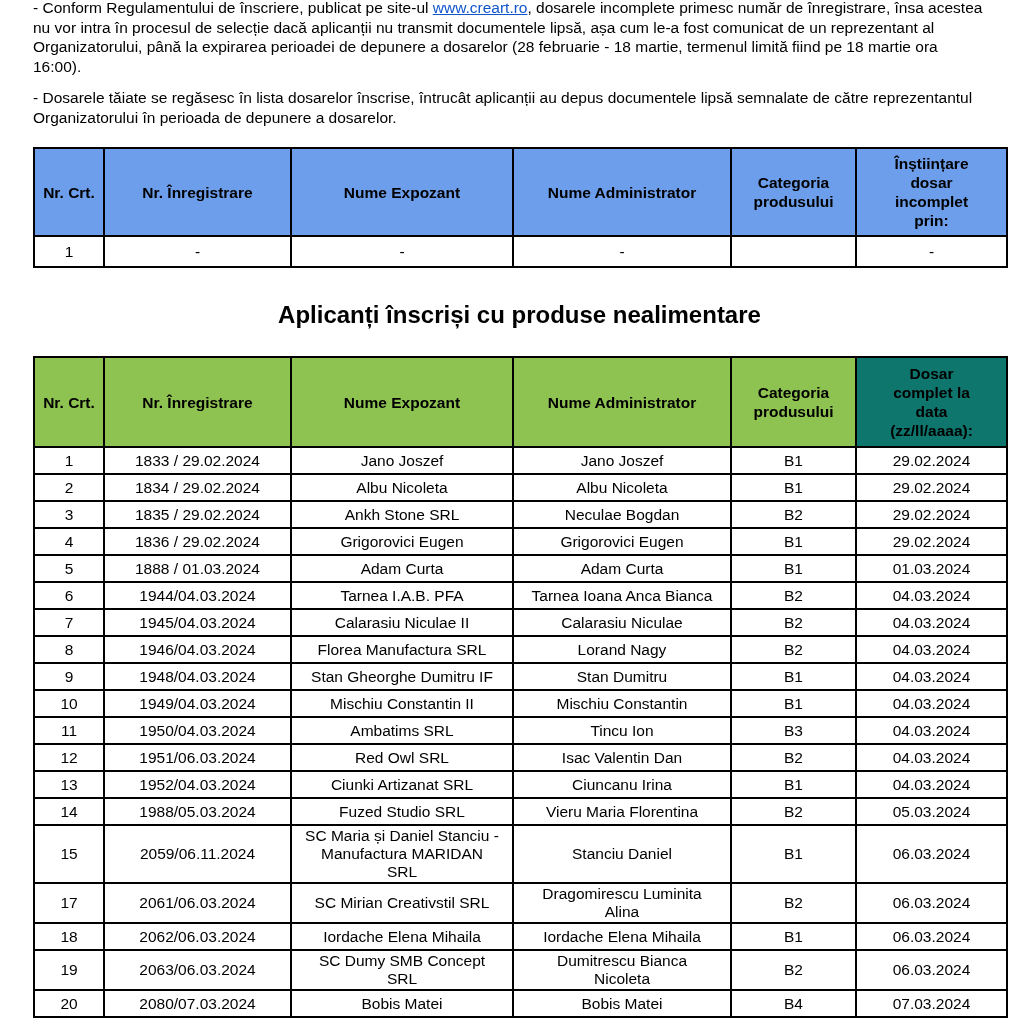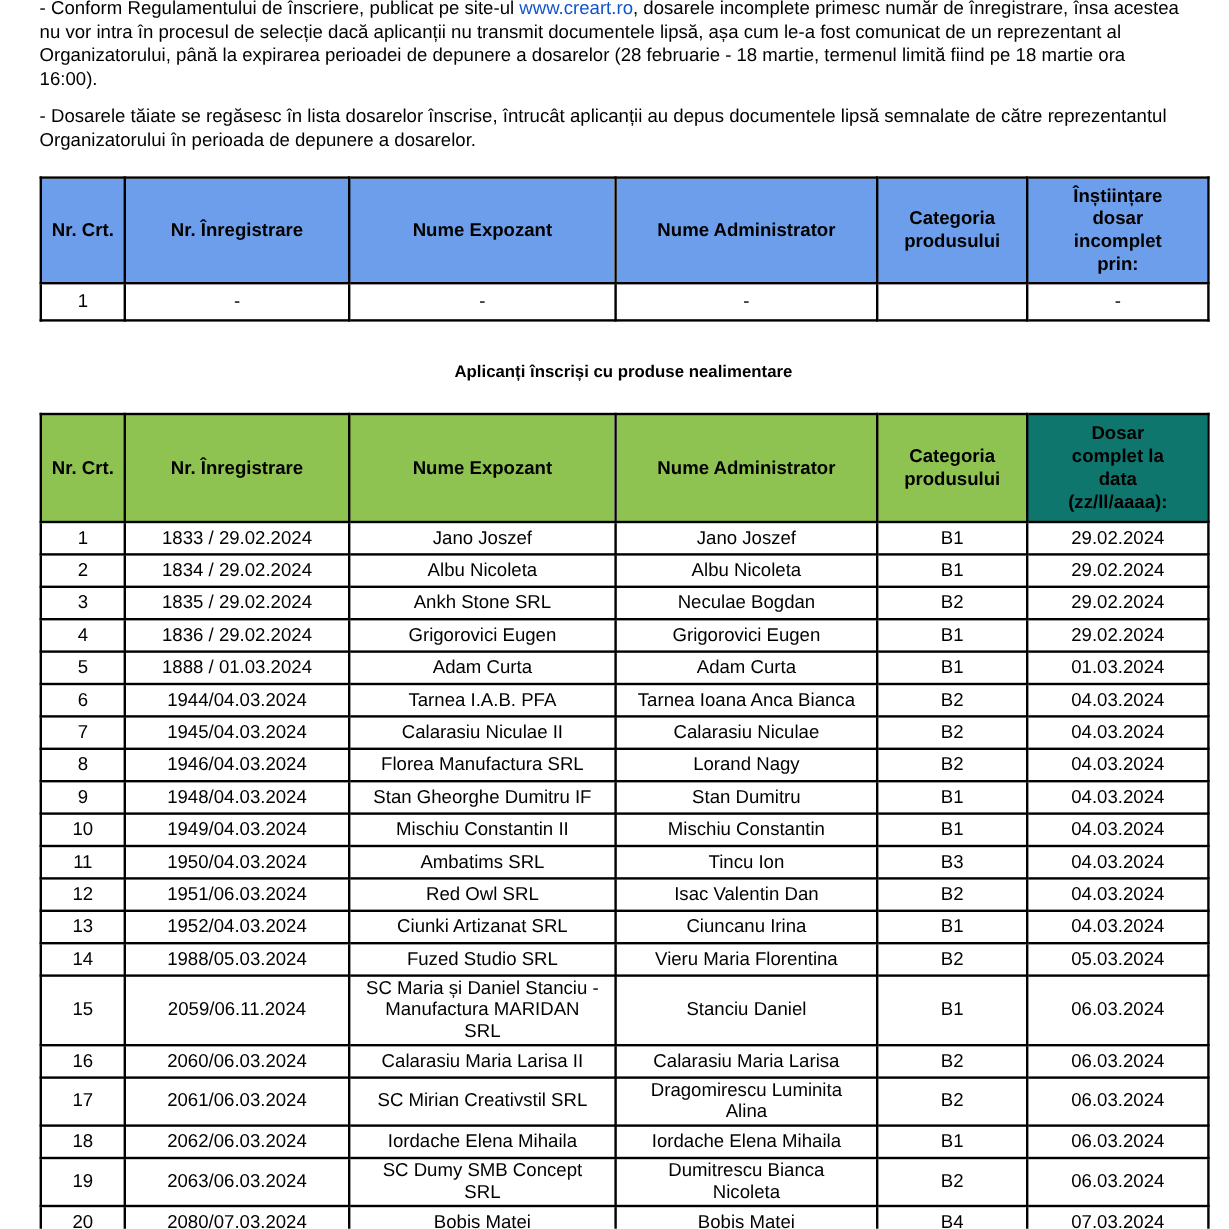--- a/index.html
+++ b/index.html
@@ -12,21 +12,21 @@
   .page { padding: 0 0 0 33px; }
 
   .para {
     width: 952px;
     font-size: 15.5px;
     line-height: 19.5px;
     margin: 0 0 12px 0;
   }
   .para.first { margin-top: -2px; }
 
-  a.link { cursor: pointer; }
+  a.link { text-decoration: underline; cursor: pointer; }
 
   table {
     border-collapse: collapse;
     table-layout: fixed;
     width: 973px;
   }
   th, td { border: 2px solid #000000; }
   th {
     font-size: 15.5px;
     font-weight: bold;
@@ -55,21 +55,21 @@
   .t1 tbody td { height: 31px; }
 
   .t2 thead th { height: 90px; }
   .t2 tbody td { height: 27px; }
 
   .hsub { display: block; font-weight: bold; }
 
   .section-title {
     width: 973px;
     margin: 33px 0 27px 0;
-    font-size: 14px;
+    font-size: 24px;
     font-weight: bold;
     text-align: center;
   }
 </style>
 </head>
 <body>
 
 <div class="page">
 
   <p class="para first"><span>- Conform Regulamentului de înscriere, publicat pe site-ul </span><a class="link" style="color: rgb(17, 85, 204);">www.creart.ro</a><span>, dosarele incomplete primesc număr de înregistrare, însa acestea nu vor intra în procesul de selecție dacă aplicanții nu transmit documentele lipsă, așa cum le-a fost comunicat de un reprezentant al Organizatorului, până la expirarea perioadei de depunere a dosarelor (28 februarie - 18 martie, termenul limită fiind pe 18 martie ora 16:00).</span></p>
@@ -243,28 +243,20 @@
         </tr>
         <tr>
           <td>15</td>
           <td>2059/06.11.2024</td>
           <td>SC Maria și Daniel Stanciu - Manufactura MARIDAN SRL</td>
           <td>Stanciu Daniel</td>
           <td>B1</td>
           <td>06.03.2024</td>
         </tr>
         <tr>
-          <td>16</td>
-          <td>2060/06.03.2024</td>
-          <td>Calarasiu Maria Larisa II</td>
-          <td>Calarasiu Maria Larisa</td>
-          <td>B2</td>
-          <td>06.03.2024</td>
-        </tr>
-        <tr>
           <td>17</td>
           <td>2061/06.03.2024</td>
           <td>SC Mirian Creativstil SRL</td>
           <td>Dragomirescu Luminita Alina</td>
           <td>B2</td>
           <td>06.03.2024</td>
         </tr>
         <tr>
           <td>18</td>
           <td>2062/06.03.2024</td>

